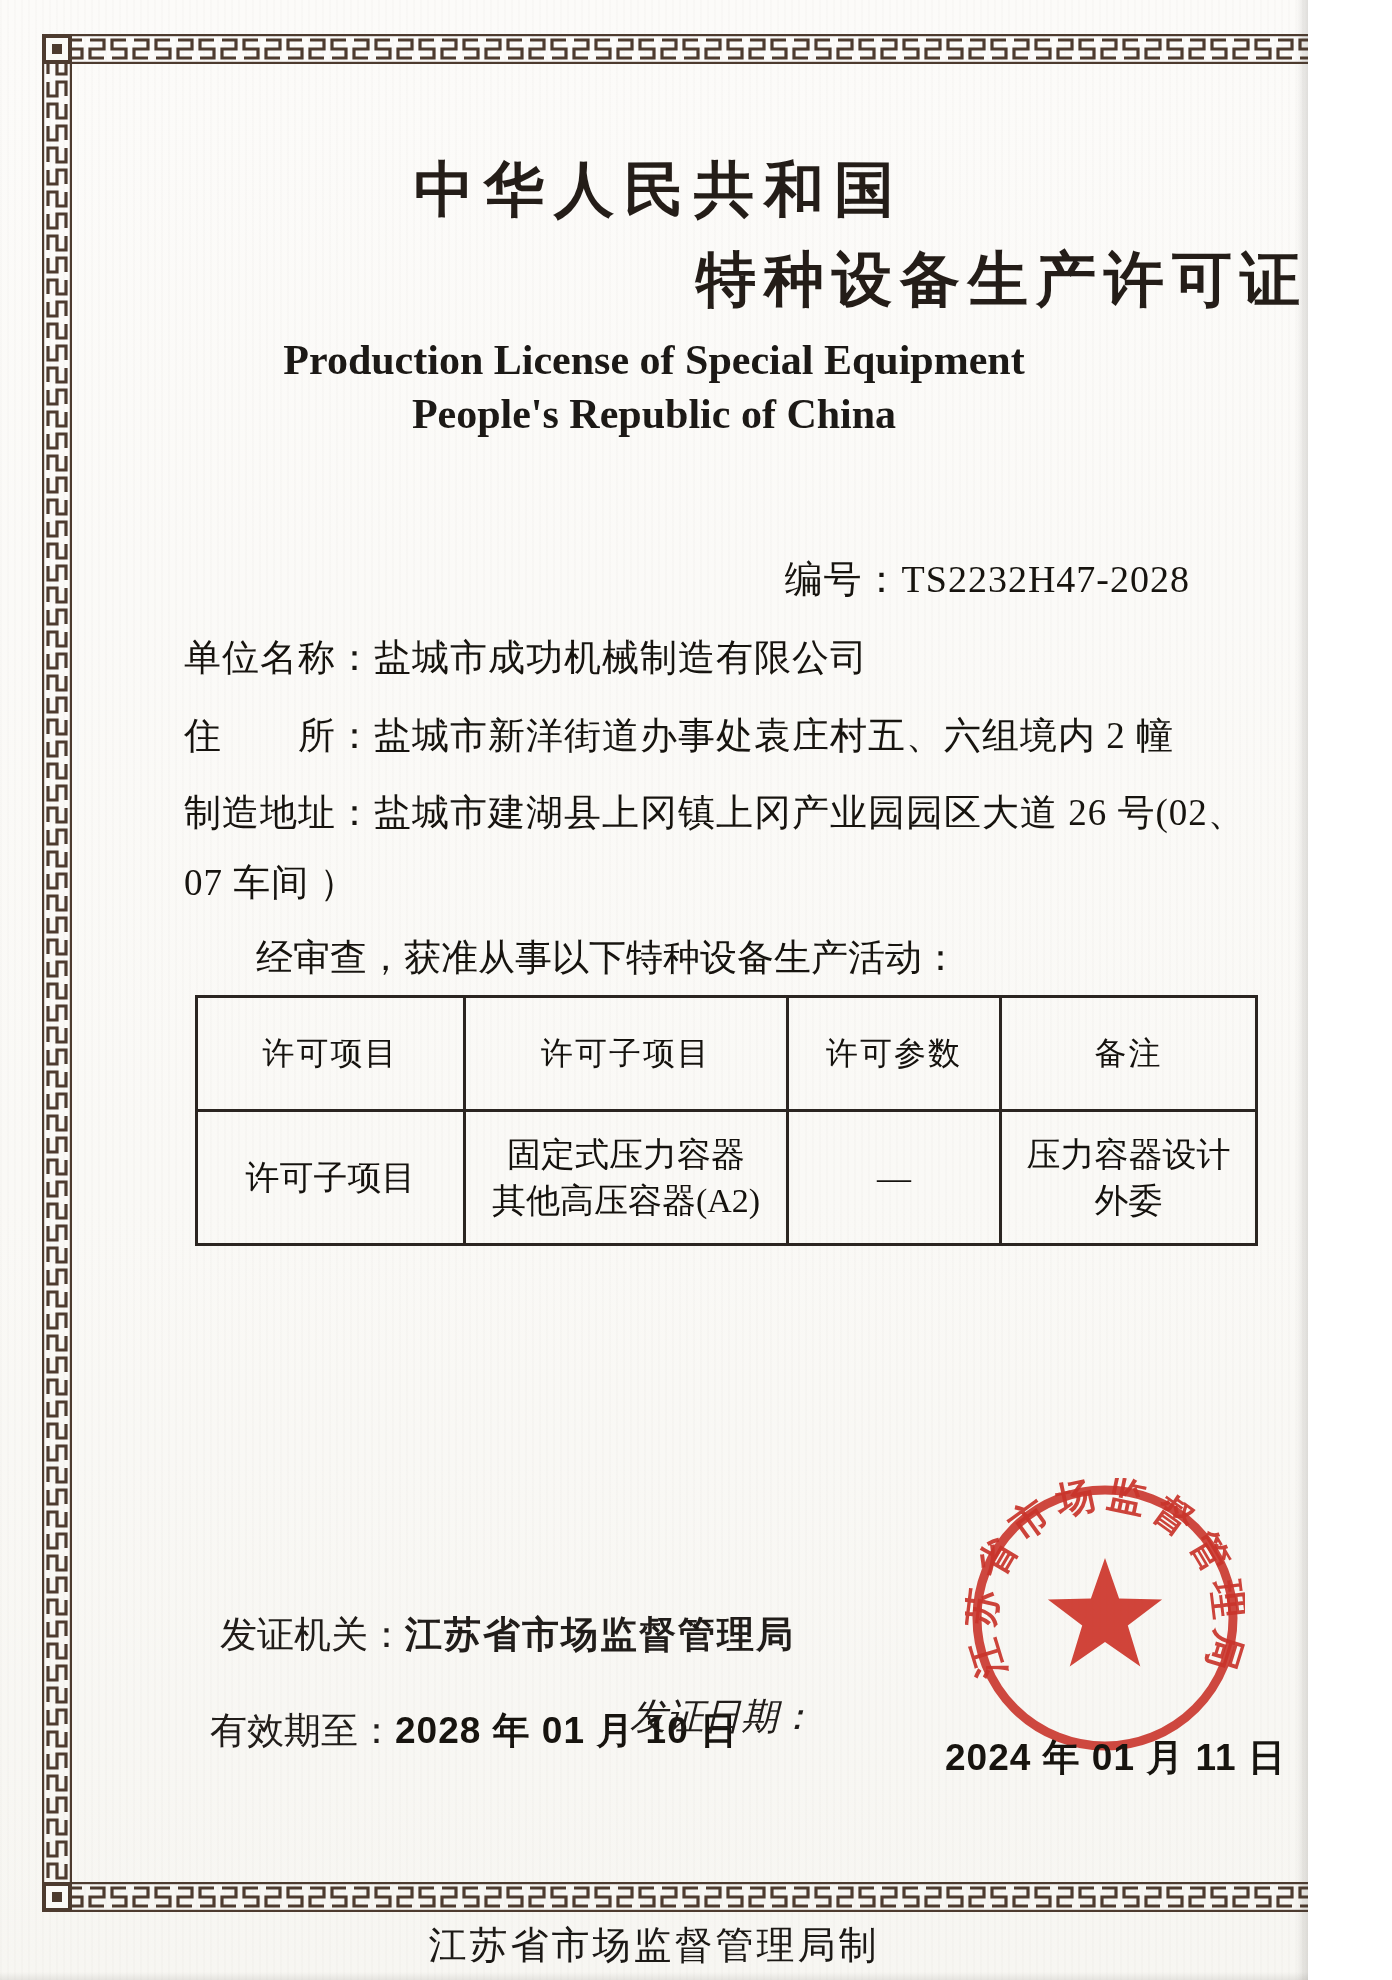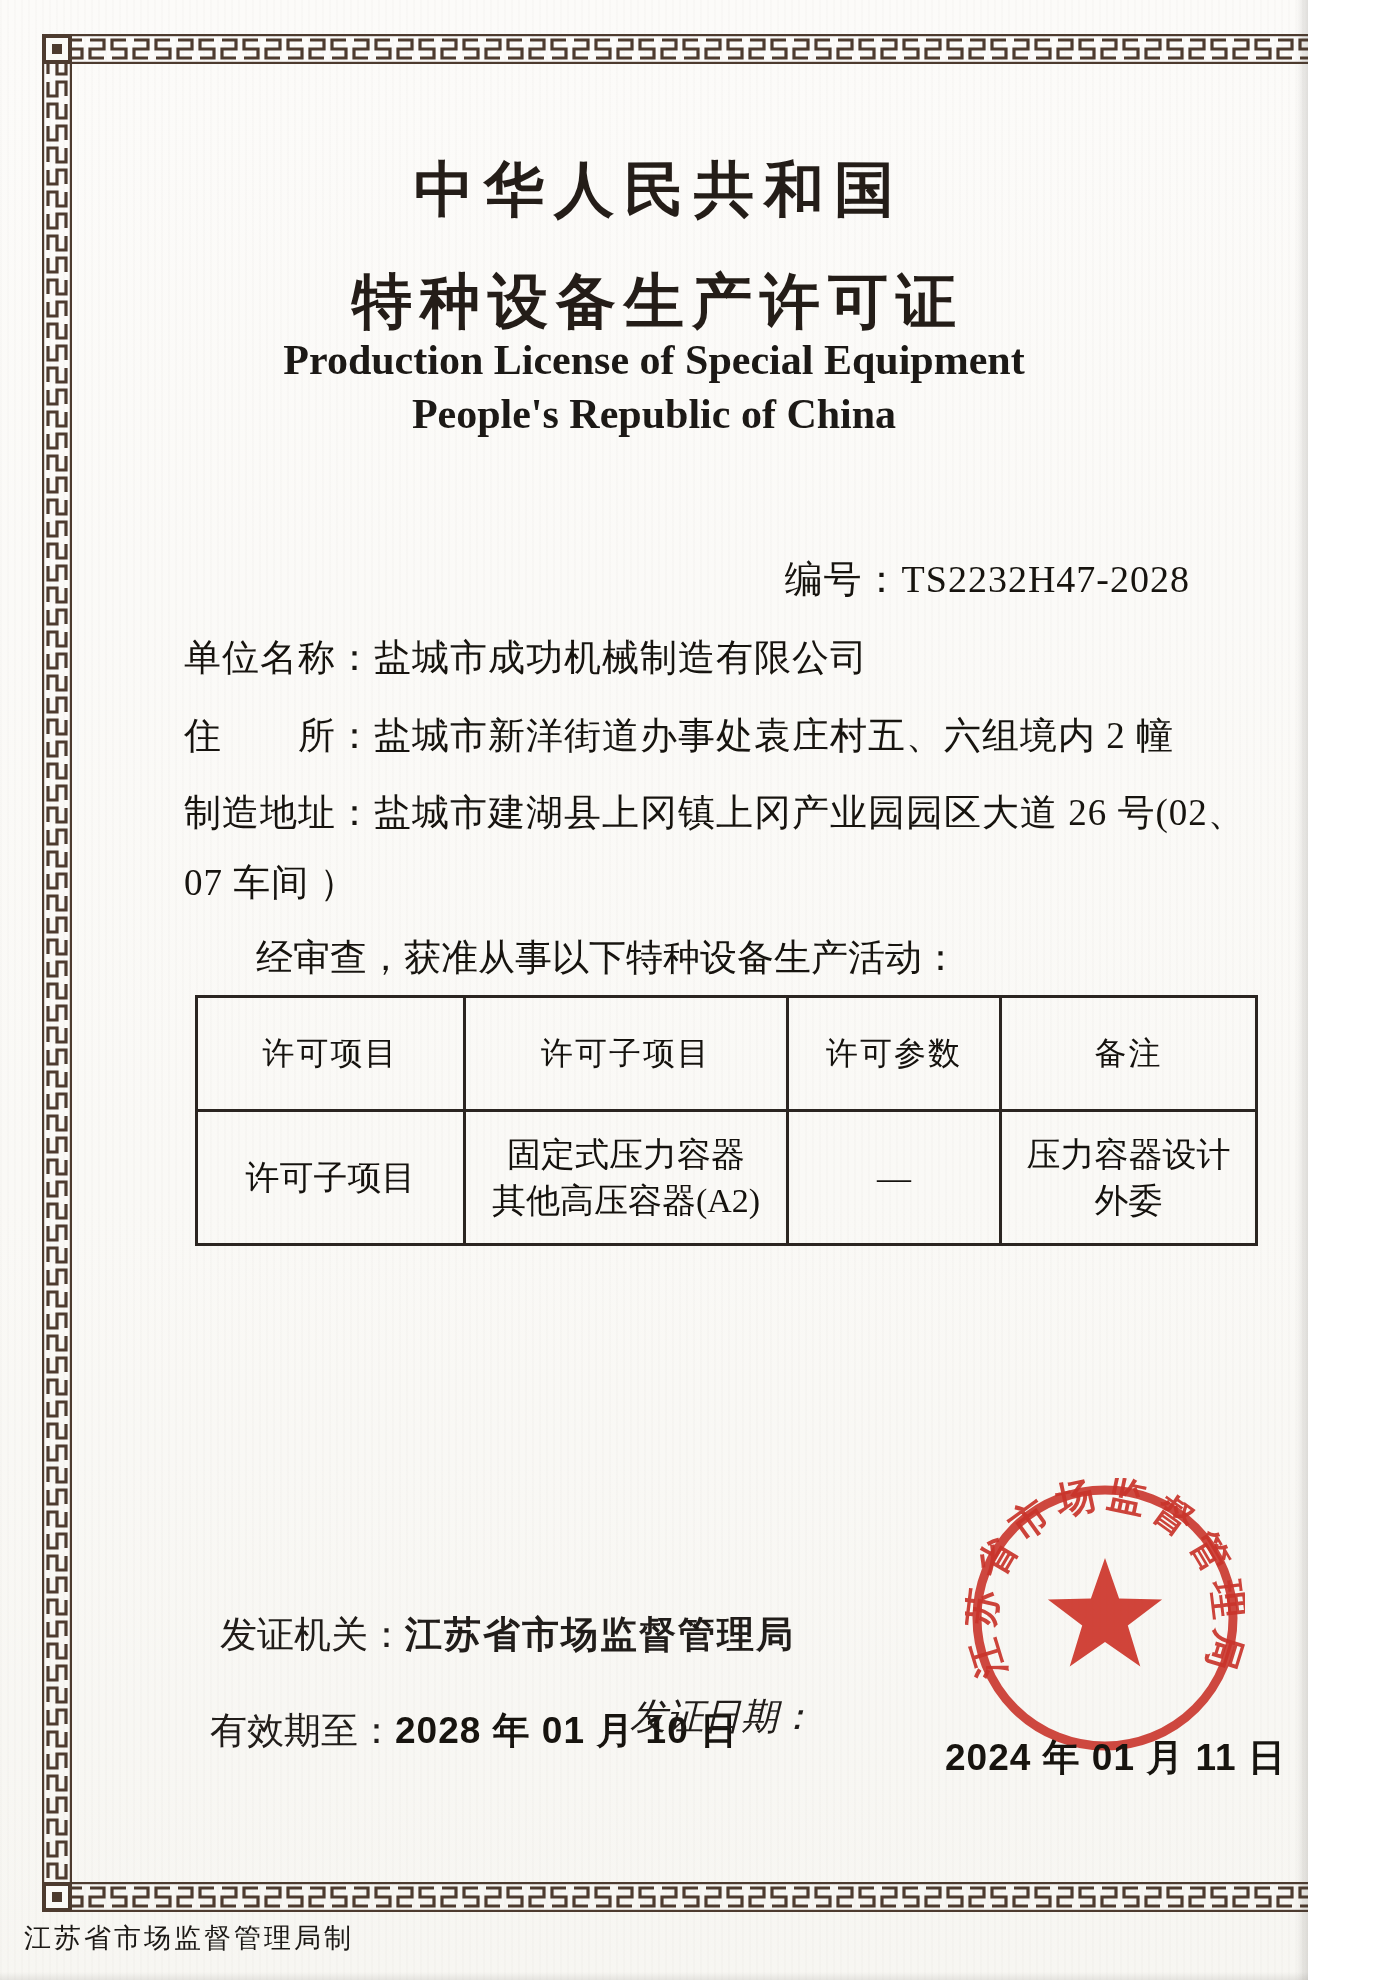--- a/index.html
+++ b/index.html
@@ -51,22 +51,22 @@
   .valid-line { left:210px; top:1706px; font-size:37px; white-space:nowrap; }
   .date-val { font-family:"Liberation Sans","DejaVu Sans",sans-serif; font-weight:bold;
     font-size:37px; letter-spacing:1px; color:#17140f; }
   .issue-label { left:630px; top:1692px; font-size:37px;font-style:italic; }
   .issue-value { left:945px; top:1733px; z-index:4; }
 
   .seal-wrap { left:965px; top:1478px; width:280px; height:280px; z-index:2; }
   .seal-overlay-text { left:965px; top:1608px; width:284px; text-align:center;
     font-size:32px; letter-spacing:-2px; color:#23201c; z-index:4; font-weight:normal; }
 
-  .made-by { left:0; right:0; top:1920px; font-size:27px;
-    letter-spacing:3px; color:#1c1916; z-index:3;padding-left:24px; }
+  .made-by { left:0; right:0; top:1920px; text-align:center; font-size:38px;
+    letter-spacing:3px; color:#1c1916; z-index:3; }
 </style>
 </head>
 <body>
 
 <div class="page">
 
   <svg class="border-strip" style="left:42px; top:34px;" width="1308" height="30">
     <defs>
       <pattern id="fretH1" width="44" height="30" patternUnits="userSpaceOnUse">
         <path d="M4 6 H18 V15 H4 V24 H18" fill="none" stroke="#4d3b2f" stroke-width="3.2"></path>
@@ -113,21 +113,21 @@
     <rect x="0" y="0" width="2.2" height="1878" fill="#4d3b2f"></rect>
     <rect x="27.8" y="0" width="2.2" height="1878" fill="#4d3b2f"></rect>
   </svg>
 
   <div class="corner" style="left:42px; top:34px;"></div>
   <div class="corner" style="left:1320px; top:34px;"></div>
   <div class="corner" style="left:42px; top:1882px;"></div>
   <div class="corner" style="left:1320px; top:1882px;"></div>
 
   <div class="abs title-zh" style="top:150px;">中华人民共和国</div>
-  <div class="abs title-zh" style="top:262px; letter-spacing:8px; text-indent:8px;">特种设备生产许可证</div>
+  <div class="abs title-zh" style="top:240px; letter-spacing:8px; text-indent:8px;text-align:right;">特种设备生产许可证</div>
   <div class="abs title-en" style="top:390px;">People's Republic of China</div>
   <div class="abs title-en" style="top:336px;">Production License of Special Equipment</div>
 
   <div class="abs license-no">编号：TS2232H47-2028</div>
 
   <div class="abs info-line" style="top:633px;">
     <span class="lbl">单位名称：</span><span class="val">盐城市成功机械制造有限公司</span>
   </div>
   <div class="abs info-line" style="top:711px;">
     <span class="lbl">住　　所：</span><span class="val">盐城市新洋街道办事处袁庄村五、六组境内 2 幢</span>

